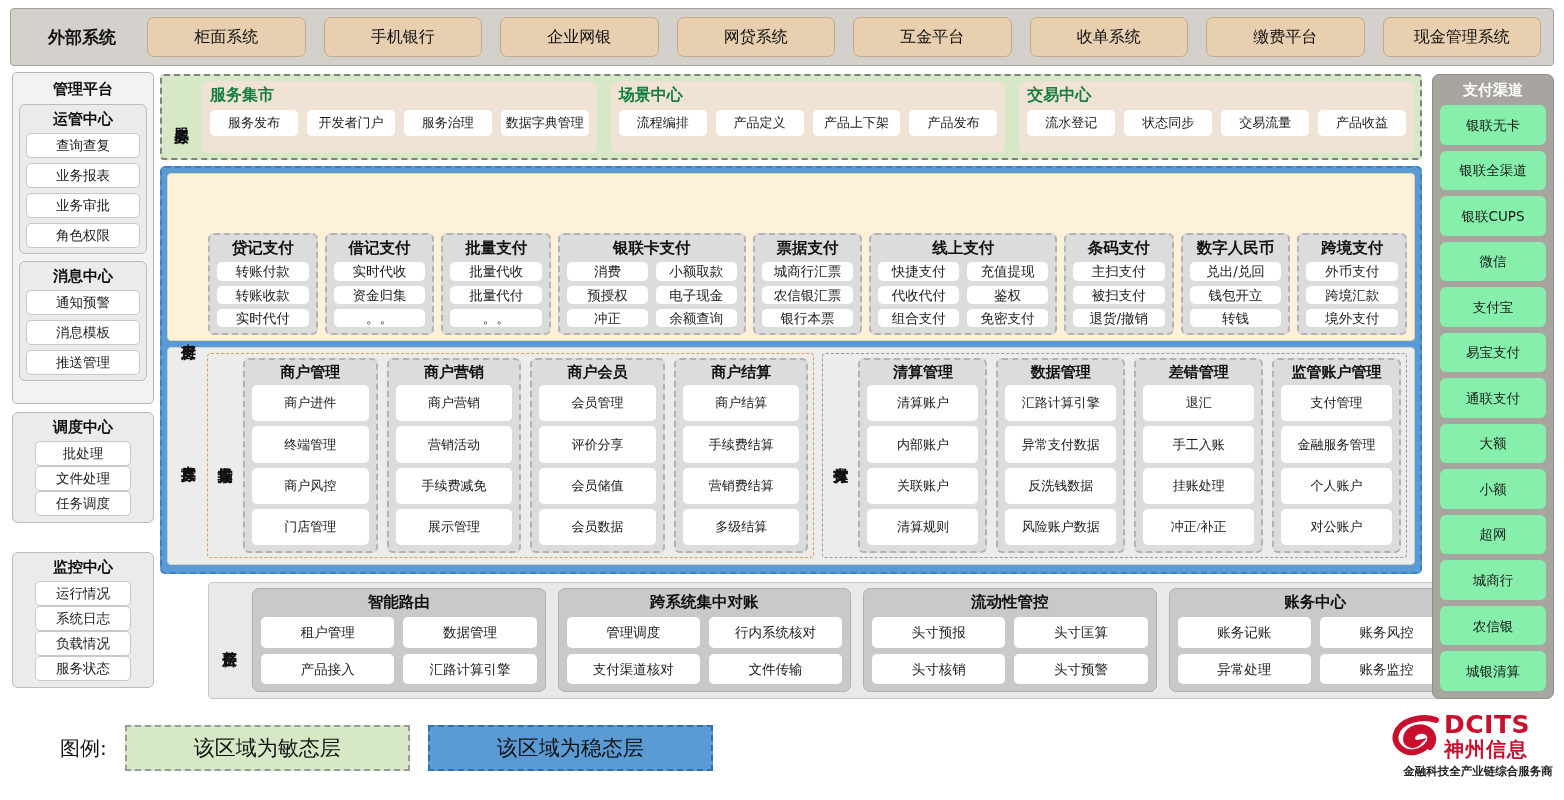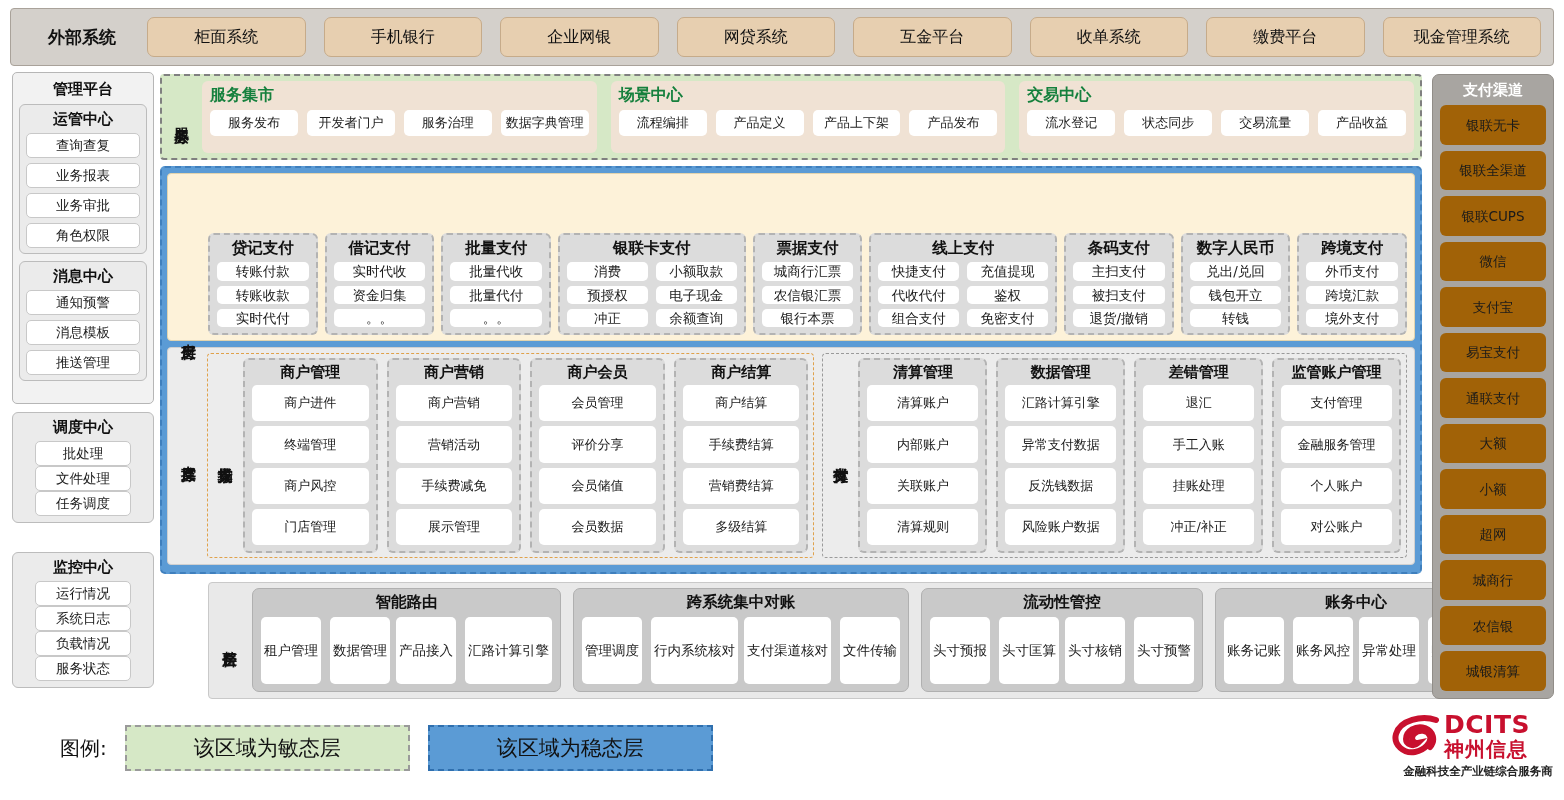--- a/index.html
+++ b/index.html
@@ -187,21 +187,21 @@
   }
   .sup-outer.scene { flex: 1.04 1 0; border: 1px dashed #e0a14a; }
   .sup-outer.paysup { flex: 1 1 0; border: 1px dashed #9a9a9a; }
   .sup-vlabel {
     flex: 0 0 24px;
     display: flex; align-items: center; justify-content: center;
     font-weight: bold; font-size: 15px; color: #111;
     writing-mode: vertical-rl; text-orientation: upright;
     line-height: 1.1;
   }
-  .sup-cards { display: flex; flex: 1; gap: 9px; }
+  .sup-cards { display: flex; flex: 1; gap: 9px; font-family: Liberation Serif, serif; }
   .sup-group {
     flex: 1 1 0;
     background: #dcdcdc;
     border: 2px dashed #b3b3b3;
     border-radius: 6px;
     padding: 1px 7px 6px;
     display: flex; flex-direction: column;
   }
   .sup-group-title {
     text-align: center; font-weight: bold; font-size: 15px; color: #111;
@@ -227,41 +227,41 @@
     background: #c9c9c9;
     border: 1px solid #b0b0b0;
     border-radius: 7px;
     padding: 1px 8px 7px;
     display: flex; flex-direction: column;
   }
   .integ-card-title {
     text-align: center; font-weight: bold; font-size: 15.5px; color: #111;
     padding: 2px 0 4px;
   }
-  .integ-grid { display: flex; gap: 6px; flex: 1; }
+  .integ-grid { display: flex; flex-direction: column; gap: 6px; flex: 1; }
   .integ-row { display: flex; gap: 9px; flex: 1; }
   .integ-row .chip { flex: 1 1 0; border: none; font-size: 13.5px; }
 
   
   .channels {
     position: absolute; left: 1432px; top: 74px;
     width: 122px; height: 625px;
     background: #a8a5a1;
     border: 1px solid #918d88;
     border-radius: 7px;
     padding: 4px 7px 7px;
     display: flex; flex-direction: column;
   }
   .channels-title {
     text-align: center; font-weight: bold; font-size: 15px; color: #ffffff;
     padding: 2px 0 5px;
   }
   .channels-list { display: flex; flex-direction: column; gap: 6px; flex: 1; }
   .channels-list .chip {
-    flex: 1 1 0; border: none; background: #a16207; font-size: 13.5px;
+    flex: 1 1 0; border: none; background: #86efac; font-size: 13.5px;
     border-radius: 6px;
   }
 
   
   .legend {
     position: absolute; left: 60px; top: 725px;
     display: flex; align-items: center; gap: 18px;
   }
   .legend-label { font-size: 20px; color: #111; }
   .legend-chip {

